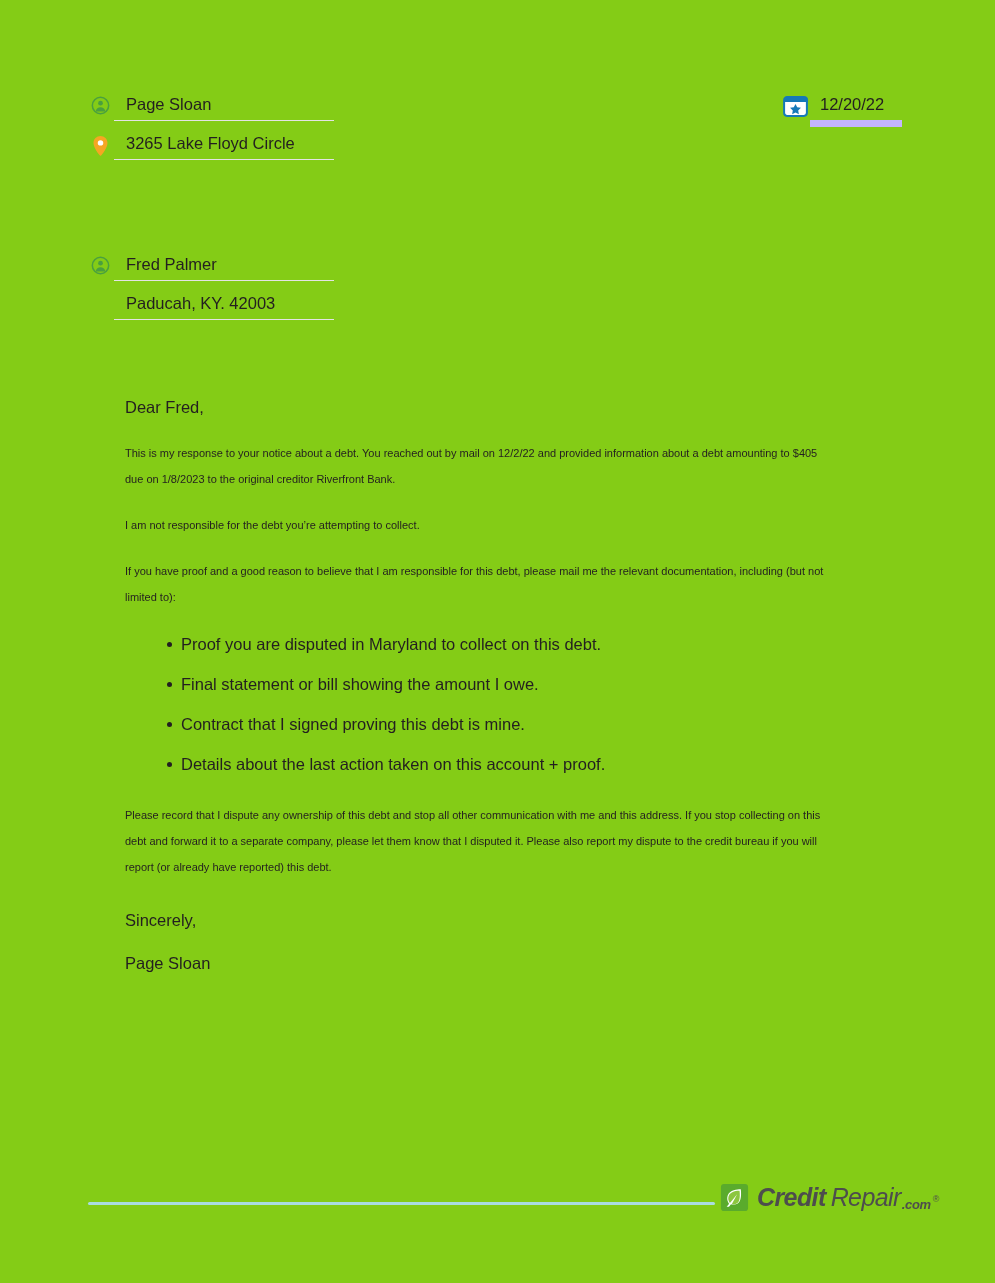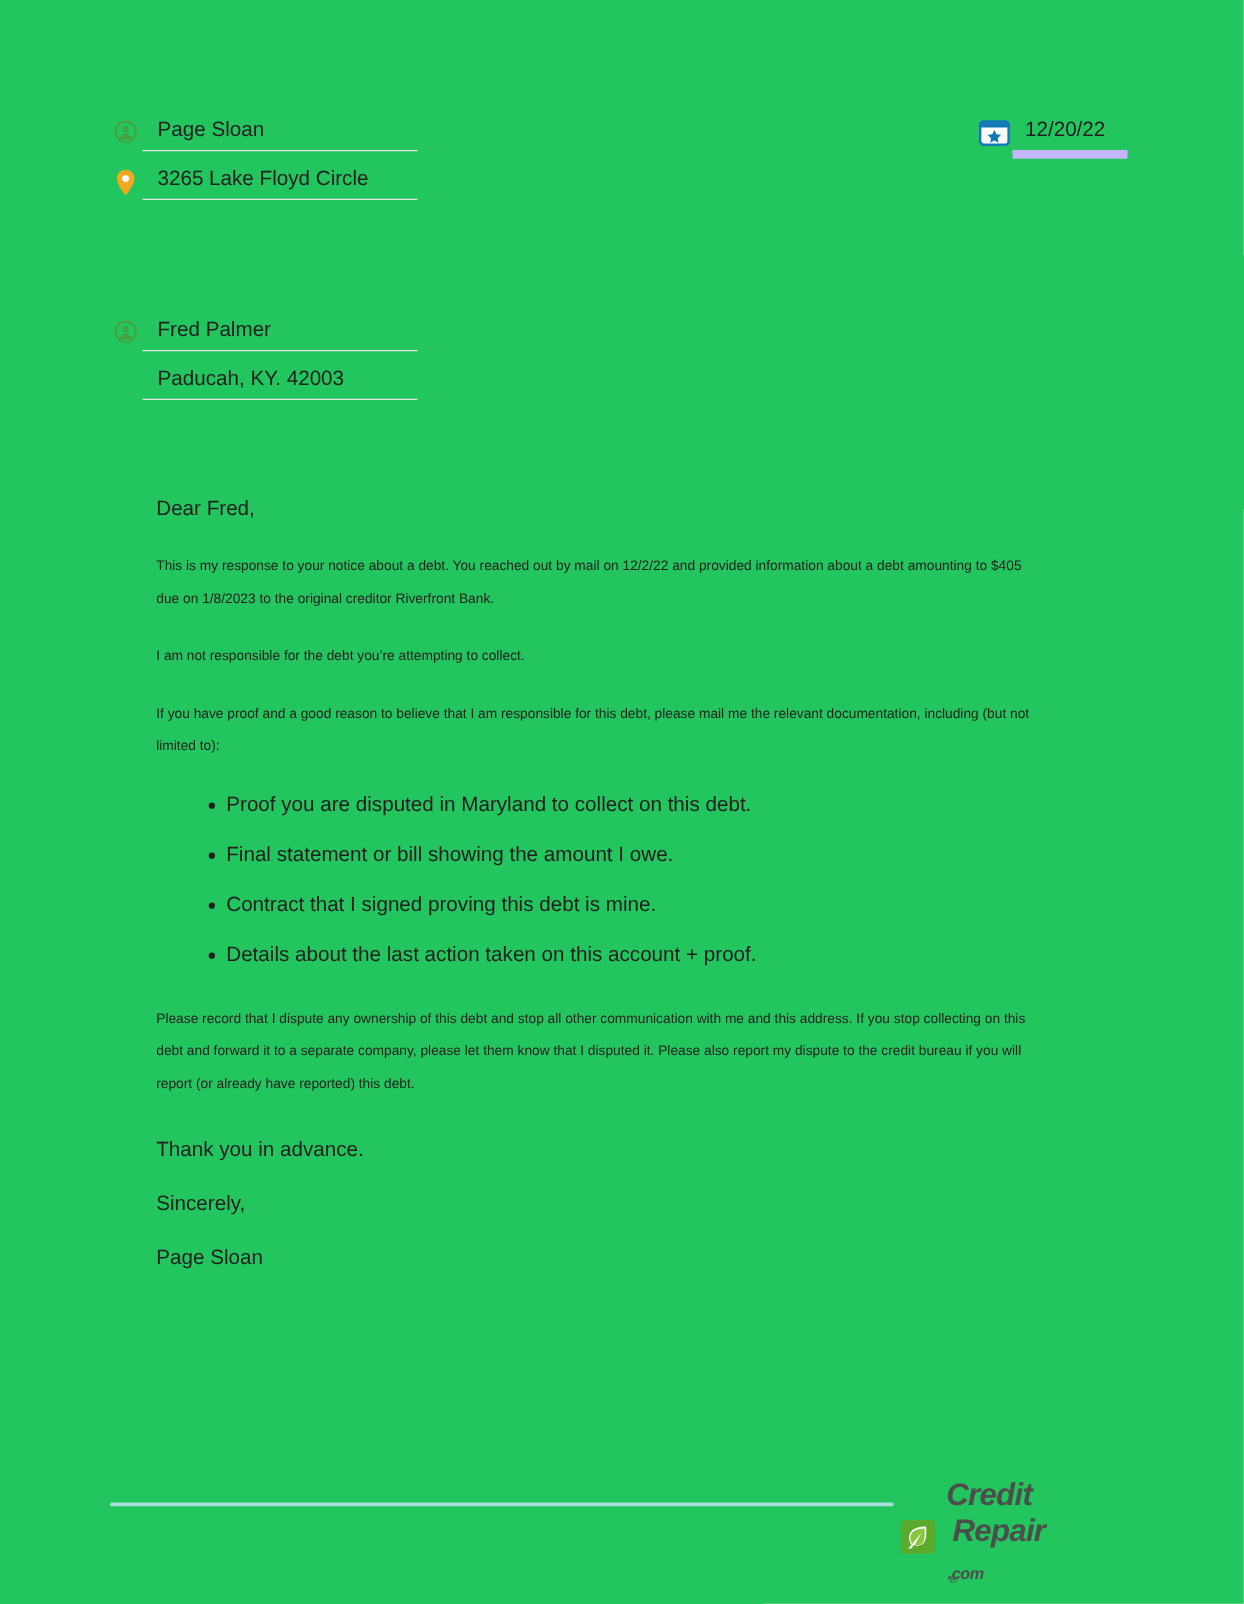--- a/index.html
+++ b/index.html
@@ -13,21 +13,21 @@
     height: 1283px;
     position: relative;
     font-family: "Liberation Sans", sans-serif;
     color: #231f20;
     overflow: hidden;
   }
 
   .page {
     position: absolute;
     inset: 0;
-    background: #22c55e;
+    background: #84cc16;
   }
 
   
   .field-block {
     position: absolute;
   }
   .sender-block  { left: 86px; top: 94px; }
   .recipient-block { left: 86px; top: 254px; }
 
   .field-row {
@@ -149,33 +149,32 @@
     position: absolute;
     left: 719px;
     top: 0;
     display: flex;
     align-items: center;
   }
   .logo-mark { width: 31px; height: 31px; flex: 0 0 31px; }
   .logo-text {
     margin-left: 7px;
     display: flex;
-    align-items: flex-start;
+    align-items: flex-end;
     font-style: italic;
     color: #4d4d4d;
-    flex-direction: column;
   }
   .logo-credit {
     font-size: 25px;
     font-weight: bold;
     letter-spacing: -0.6px;
   }
   .logo-repair {
     font-size: 25px;
-    font-weight: bold;
+    font-weight: normal;
     letter-spacing: -0.6px;
     margin-left: 5px;
   }
   .logo-com {
     font-size: 13px;
     font-weight: bold;
     letter-spacing: -0.3px;
     margin-left: 1px;
     margin-top: 11px;
   }
@@ -263,21 +262,20 @@
     <ul class="proof-list">
       <li>Proof you are disputed in Maryland to collect on this debt.</li>
       <li>Final statement or bill showing the amount I owe.</li>
       <li>Contract that I signed proving this debt is mine.</li>
       <li>Details about the last action taken on this account + proof.</li>
     </ul>
 
     <p class="para">Please record that I dispute any ownership of this debt and stop all other communication with me and this address. If you stop collecting on this debt and forward it to a separate company, please let them know that I disputed it. Please also report my dispute to the credit bureau if you will report (or already have reported) this debt.</p>
 
     <div class="closing-group">
-      <p class="closing-line">Thank you in advance.</p>
       <p class="closing-line">Sincerely,</p>
       <p class="closing-line">Page Sloan</p>
     </div>
 
   </div>
 
   <div class="footer">
 
     <div class="footer-rule"></div>
 

